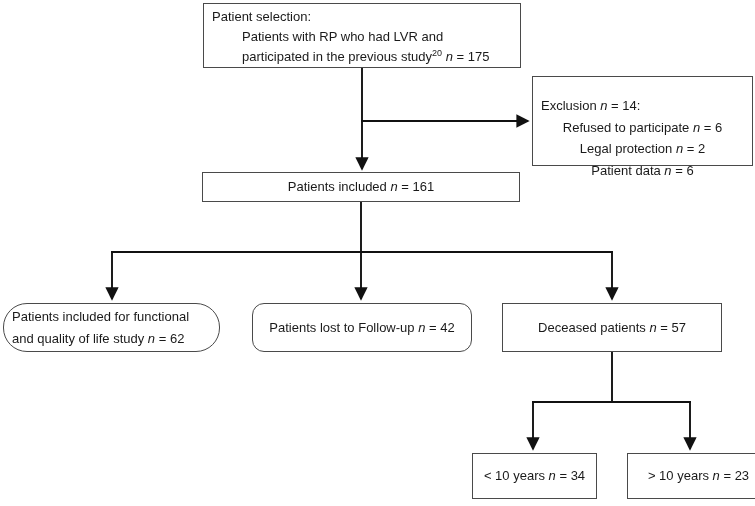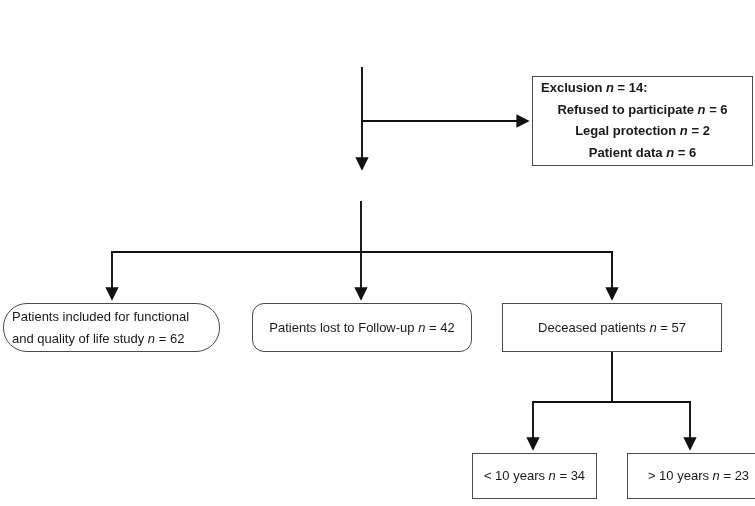--- a/index.html
+++ b/index.html
@@ -42,21 +42,21 @@
   .ln.indent { padding-left: 38px; }
   .ln.center { text-align: center; }
   .ln sup {
     font-size: 9px;
     line-height: 0;
     vertical-align: super;
   }
   .ln i { font-style: italic; }
   
   #box-patient-selection { padding-top: 3px; }
-  #box-exclusion { padding-top: 0; line-height: 21.5px; font-weight: bold; }
+  #box-exclusion { padding-top: 18px; line-height: 21.5px; }
   #box-functional-qol { line-height: 22px; }
 </style>
 </head>
 <body>
 
 <div class="canvas">
 
   <svg class="connector-layer" width="755" height="506" viewBox="0 0 755 506" aria-hidden="true">
     <defs>
       <marker id="arrow" viewBox="0 0 10 10" refX="8" refY="5" markerWidth="7" markerHeight="7" orient="auto-start-reverse">
@@ -71,28 +71,36 @@
         <line x1="112" y1="252" x2="112" y2="298" marker-end="url(#arrow)"></line>
         <line x1="361" y1="252" x2="361" y2="298" marker-end="url(#arrow)"></line>
         <line x1="612" y1="252" x2="612" y2="298" marker-end="url(#arrow)"></line>
         <line x1="612" y1="352" x2="612" y2="402"></line>
         <line x1="533" y1="402" x2="690" y2="402"></line>
         <line x1="533" y1="402" x2="533" y2="448" marker-end="url(#arrow)"></line>
         <line x1="690" y1="402" x2="690" y2="448" marker-end="url(#arrow)"></line>
       </g>
   </svg>
 
+  <div class="fbox" id="box-patient-selection" style="left:203px; top:3px; width:318px; height:65px;">
+      <div class="ln"><span>Patient selection:</span></div>
+      <div class="ln indent"><span>Patients with RP who had LVR and</span></div>
+      <div class="ln indent"><span>participated in the previous study</span><sup>20</sup><span> </span><i>n</i><span> = 175</span></div>
+    </div>
 
   <div class="fbox" id="box-exclusion" style="left:532px; top:76px; width:221px; height:90px;">
       <div class="ln"><span>Exclusion </span><i>n</i><span> = 14:</span></div>
       <div class="ln center"><span>Refused to participate </span><i>n</i><span> = 6</span></div>
       <div class="ln center"><span>Legal protection </span><i>n</i><span> = 2</span></div>
       <div class="ln center"><span>Patient data </span><i>n</i><span> = 6</span></div>
     </div>
 
+  <div class="fbox vcenter" id="box-included" style="left:202px; top:172px; width:318px; height:30px;">
+      <div class="ln center"><span>Patients included </span><i>n</i><span> = 161</span></div>
+    </div>
 
   <div class="fbox vcenter" id="box-functional-qol" style="left:3px; top:303px; width:217px; height:49px;border-radius:24px;">
       <div class="ln"><span>Patients included for functional</span></div>
       <div class="ln"><span>and quality of life study </span><i>n</i><span> = 62</span></div>
     </div>
 
   <div class="fbox vcenter" id="box-lost-followup" style="left:252px; top:303px; width:220px; height:49px;border-radius:12px;">
       <div class="ln center"><span>Patients lost to Follow-up </span><i>n</i><span> = 42</span></div>
     </div>
 

